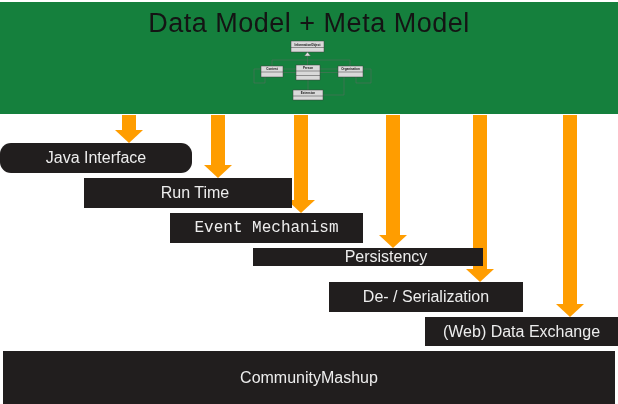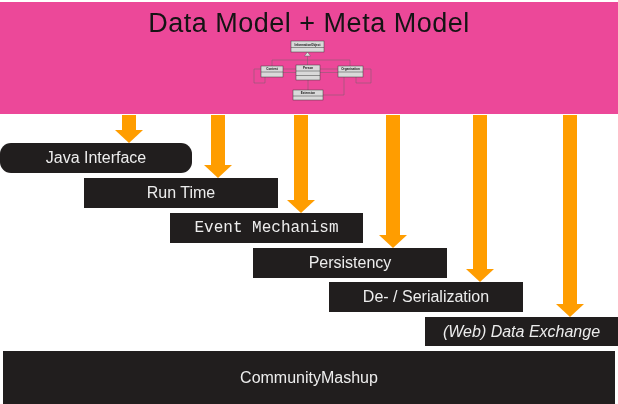--- a/index.html
+++ b/index.html
@@ -1,35 +1,35 @@
 <!DOCTYPE html>
 <html><head>
 <meta charset="utf-8">
 <style>
   html,body{margin:0;padding:0;}
   body{
     width:618px;height:404px;position:relative;overflow:hidden;
     background:#ffffff;font-family:"Liberation Sans",sans-serif;
   }
-  .banner{position:absolute;left:0;top:2px;width:618px;height:112px;background:#ec4899;}
+  .banner{position:absolute;left:0;top:2px;width:618px;height:112px;background:#15803d;}
   .slide-title{
     position:absolute;left:0;top:6px;width:618px;text-align:center;
     font-size:27px;color:#141414;letter-spacing:0.5px;
   }
   .uml-wrap{position:absolute;left:248px;top:36px;width:130px;height:72px;}
   .bar{
     position:absolute;background:#211e1e;color:#ededed;font-size:16px;
     display:flex;align-items:center;justify-content:center;white-space:nowrap;
   }
   .bar-1{left:0;   top:143px;width:192px;height:30px;border-radius:11px;}
-  .bar-2{left:84px; top:178px;width:194px;height:30px;}
+  .bar-2{left:84px; top:178px;width:194px;height:30px;padding-left:14px;}
   .bar-3{left:170px;top:213px;width:193px;height:30px;font-family:Liberation Mono, monospace;}
-  .bar-4{left:253px;top:248px;width:194px;height:30px;}
+  .bar-4{left:253px;top:248px;width:194px;height:18px;padding-left:36px;}
   .bar-5{left:329px;top:282px;width:194px;height:30px;}
-  .bar-6{left:425px;top:317px;width:193px;height:29px;font-style:italic;}
+  .bar-6{left:425px;top:317px;width:193px;height:29px;}
   .bar-base{left:3px;top:351px;width:612px;height:53px;}
   .arrow{position:absolute;width:28px;top:115px;}
   .arrow .shaft{position:absolute;left:7px;top:0;bottom:12px;width:14px;background:#ff9d00;}
   .arrow .head{
     position:absolute;left:0;bottom:0;width:0;height:0;
     border-left:14px solid transparent;border-right:14px solid transparent;
     border-top:13px solid #ff9d00;
   }
   .arrow-1{left:115px;height:28px;}
   .arrow-2{left:204px;height:63px;}

